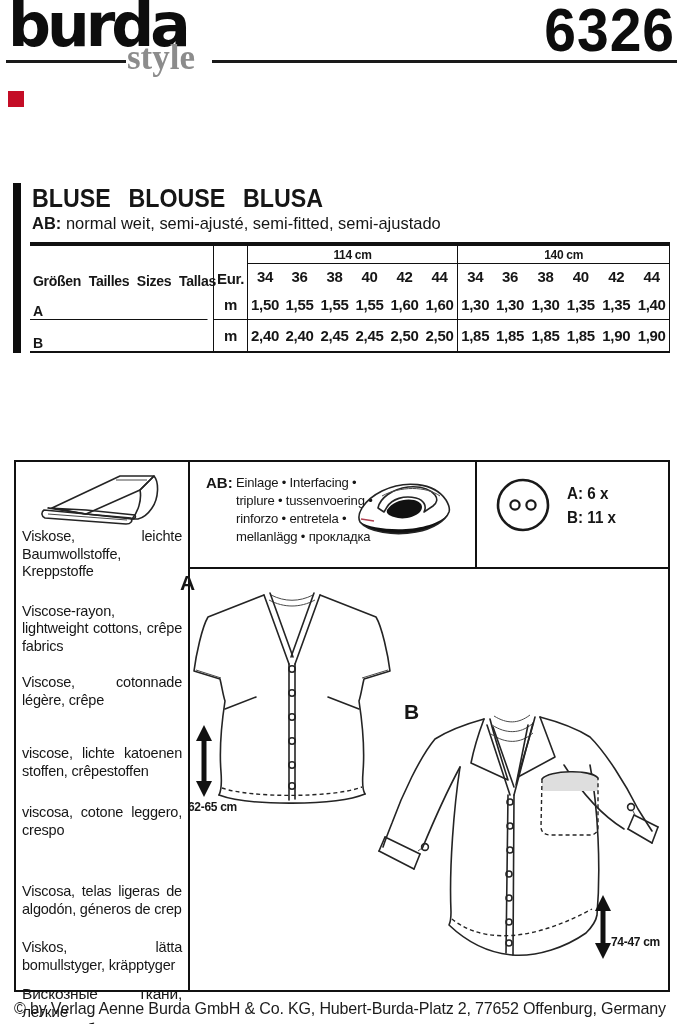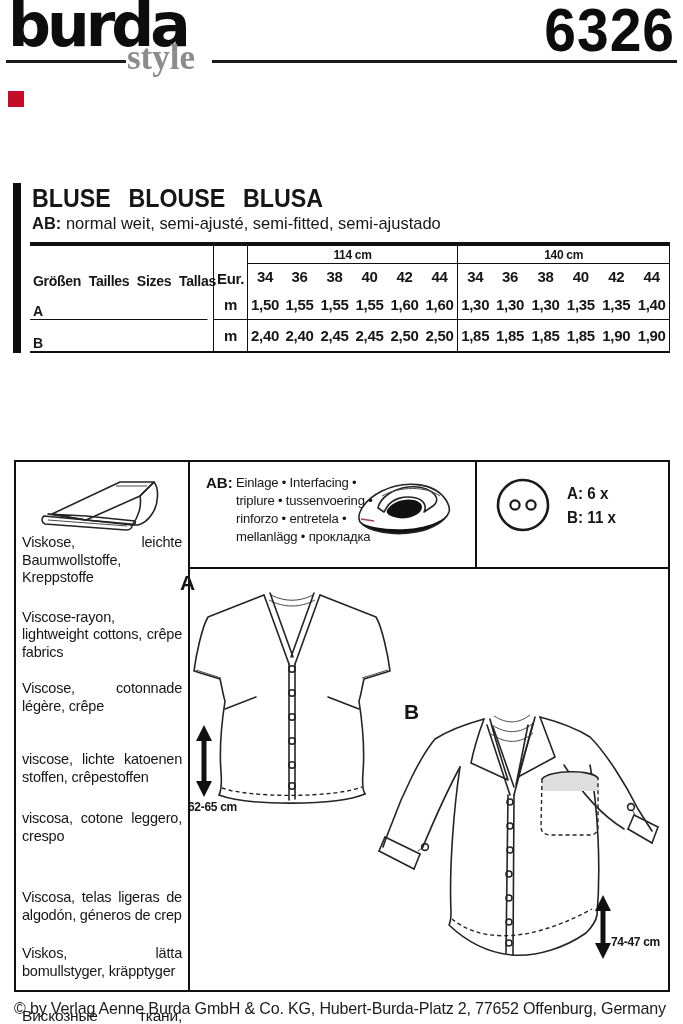--- a/index.html
+++ b/index.html
@@ -43,31 +43,31 @@
   .ytable .bb{border-bottom:1.5px solid #111;}
   .ytable .vl{border-left:1.5px solid #111;}
   .ytable .end{align-items:flex-end;padding-bottom:2px;}
 
   
   .mainbox{position:absolute;left:14px;top:460px;width:652px;height:528px;border:2px solid #111;}
   .v-div-left{position:absolute;left:172px;top:0;width:0;height:100%;border-left:2px solid #111;}
   .v-div-btn{position:absolute;left:459px;top:0;width:0;height:105px;border-left:2px solid #111;}
   .h-div-top{position:absolute;left:173px;top:105px;right:0;height:0;border-top:2px solid #111;}
 
-  .fabric-col{position:absolute;left:0;top:8px;width:172px;height:100%;}
+  .fabric-col{position:absolute;left:0;top:2px;width:172px;height:100%;}
   .bolt-wrap{position:absolute;left:12px;top:4px;width:148px;height:58px;}
   .fabric-list{position:absolute;left:6px;top:64px;width:160px;text-align:justify;}
   .fab{margin:0;font-size:14.5px;line-height:17.5px;letter-spacing:-0.2px;}
   .fab:nth-child(1){margin-bottom:22px;}
   .fab:nth-child(2){margin-bottom:19px;}
   .fab:nth-child(3){margin-bottom:36px;}
   .fab:nth-child(4){margin-bottom:24px;}
   .fab:nth-child(5){margin-bottom:44px;}
   .fab:nth-child(6){margin-bottom:21px;}
-  .fab:nth-child(7){margin-bottom:27px;}
+  .fab:nth-child(7){margin-bottom:11px;}
   .fab:nth-child(8){font-size:15.5px;}
 
   .interfacing-cell{position:absolute;left:172px;top:0;width:287px;height:105px;}
   .interfacing-pfx{position:absolute;left:18px;top:12px;font-weight:bold;font-size:15px;}
   .interfacing-text{position:absolute;left:48px;top:12px;width:152px;font-size:13.5px;
         line-height:18px;letter-spacing:-0.2px;transform:scaleX(0.97);transform-origin:left top;}
   .iron-wrap{position:absolute;left:166px;top:12px;width:100px;height:68px;}
 
   .buttons-cell{position:absolute;left:459px;top:0;width:193px;height:91px;}
   .btn-icon-wrap{position:absolute;left:20px;top:15px;width:56px;height:56px;}

